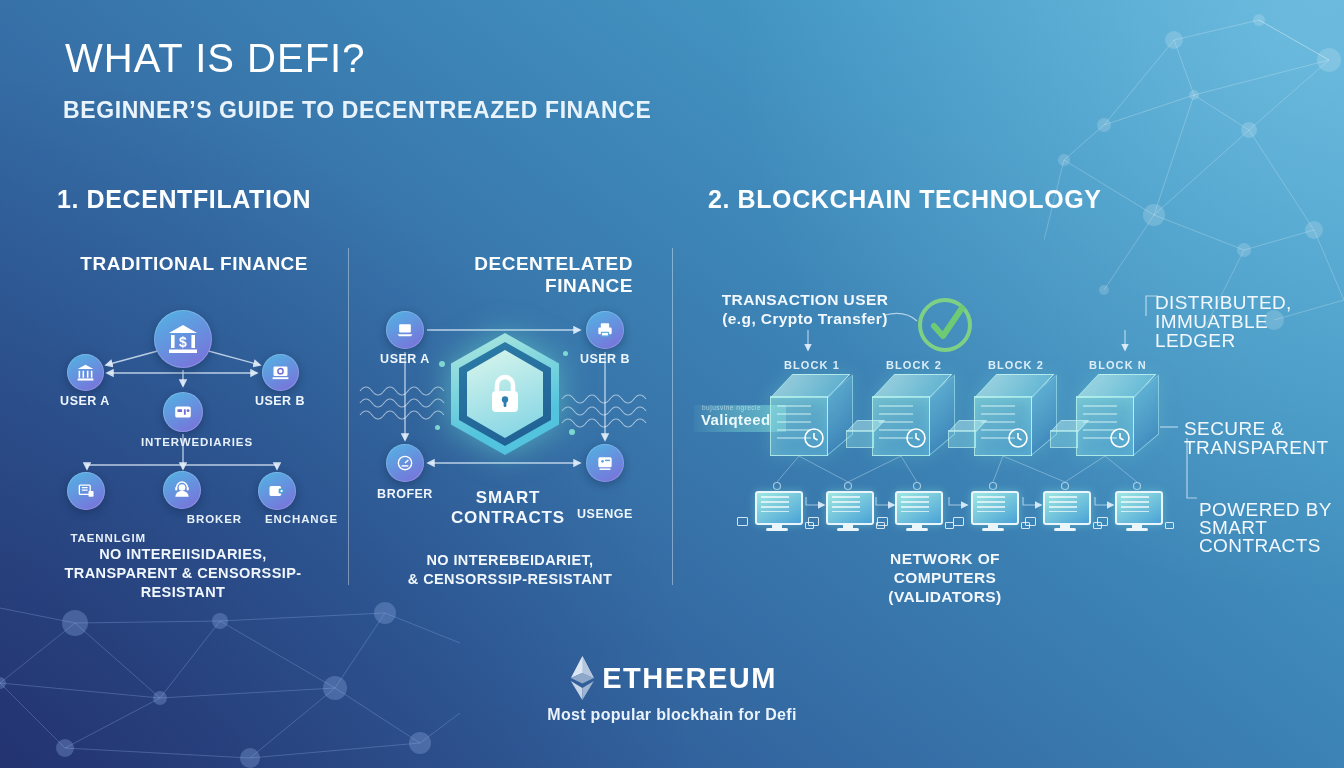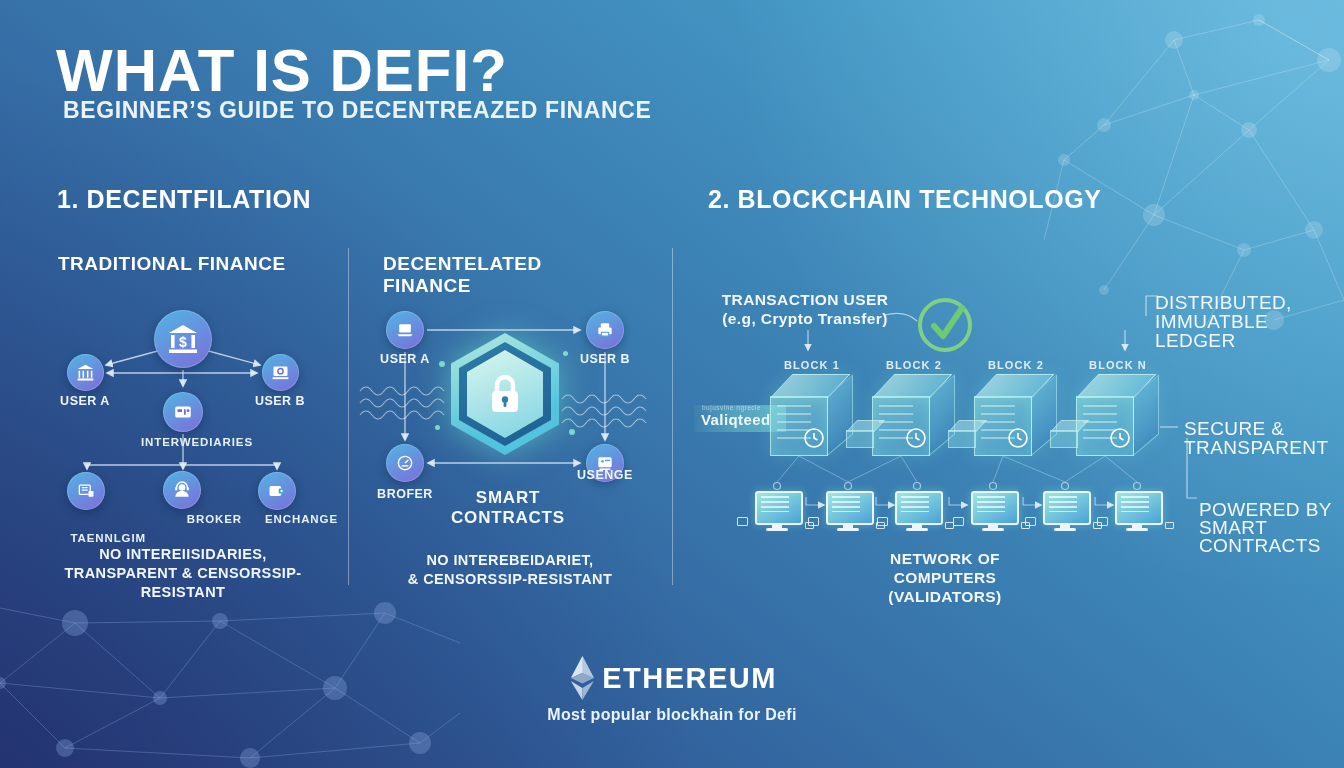--- a/index.html
+++ b/index.html
@@ -7,24 +7,24 @@
   .canvas{position:relative;width:1344px;height:768px;
     background:
       radial-gradient(circle at 97% 3%, rgba(160,225,250,.30), transparent 38%),
       radial-gradient(circle at 0% 100%, rgba(20,30,90,.35), transparent 45%),
       linear-gradient(218deg,#57acd4 0%,#459ac6 20%,#3a7cb0 48%,#31609b 72%,#2b3e7c 100%);
     color:#fff;}
   .abs{position:absolute;}
   .lbl{position:absolute;color:#f2f8fd;font-weight:700;text-align:center;letter-spacing:.4px;}
   .net{position:absolute;pointer-events:none;}
   
-  .title{position:absolute;left:56px;top:36px;font-size:60px;font-weight:700;letter-spacing:1px;color:#fff;}
+  .title{position:absolute;left:65px;top:36px;font-size:40px;font-weight:400;letter-spacing:1px;color:#fff;}
   .subtitle{position:absolute;left:63px;top:97px;font-size:23px;font-weight:600;letter-spacing:.6px;color:#e9f3fb;}
   .sec-h{position:absolute;font-size:25px;font-weight:800;letter-spacing:.6px;color:#fbfdff;}
-  .col-h{position:absolute;font-size:19px;font-weight:800;letter-spacing:.5px;text-align:left;color:#fbfdff;}
+  .col-h{position:absolute;font-size:19px;font-weight:800;letter-spacing:.5px;text-align:right;color:#fbfdff;}
   .divider{position:absolute;width:1px;top:248px;height:337px;background:rgba(255,255,255,.38);}
   
   .node{position:absolute;border-radius:50%;display:flex;align-items:center;justify-content:center;
     background:linear-gradient(150deg,var(--node_grad_a) 10%,var(--node_grad_b) 95%);
     box-shadow:0 3px 10px rgba(5,20,50,.30), inset 0 0 0 1px rgba(255,255,255,.18);}
   .node svg{display:block;}
   .small-lbl{position:absolute;font-size:12.5px;font-weight:700;letter-spacing:.5px;text-align:center;color:#eef6fc;}
   .tiny-lbl{position:absolute;font-size:11.5px;font-weight:700;letter-spacing:.9px;text-align:right;color:#e7f1fa;}
   .note{position:absolute;font-size:14.5px;font-weight:600;letter-spacing:.4px;text-align:center;color:#f0f7fd;line-height:19px;}
   
@@ -272,21 +272,21 @@
     <svg width="20" height="20" viewBox="0 0 24 24" fill="#fff">
       <rect x="4" y="5" width="16" height="12" rx="1.8"></rect>
         <circle cx="9" cy="10" r="1.6" fill="#5aa8dc"></circle>
         <rect x="12" y="8" width="6" height="1.8" fill="#5aa8dc"></rect>
         <rect x="5.5" y="18.5" width="13" height="1.8"></rect>
     </svg>
   </div>
   <div class="small-lbl" style="left:365px;top:352px;width:80px">USER A</div>
   <div class="small-lbl" style="left:565px;top:352px;width:80px">USER B</div>
   <div class="small-lbl" style="left:365px;top:487px;width:80px">BROFER</div>
-  <div class="small-lbl" style="left:565px;top:468px;width:80px">USENGE</div>
+  <div class="small-lbl" style="left:565px;top:507px;width:80px">USENGE</div>
 
   <div class="hexwrap">
     <div class="hex hex1"></div>
     <div class="hex hex2"></div>
     <div class="hex hex3"></div>
     <svg style="position:absolute;left:34px;top:37px" width="40" height="48" viewBox="0 0 40 48">
       <path d="M12,22 v-7 a8,8 0 0 1 16,0 v7" fill="none" stroke="#fff" stroke-width="4.5"></path>
       <rect x="7" y="21" width="26" height="21" rx="4" fill="#fff"></rect>
       <circle cx="20" cy="29.5" r="3.2" fill="#2f7fae"></circle>
         <rect x="18.6" y="31" width="2.8" height="6" rx="1.2" fill="#2f7fae"></rect>

